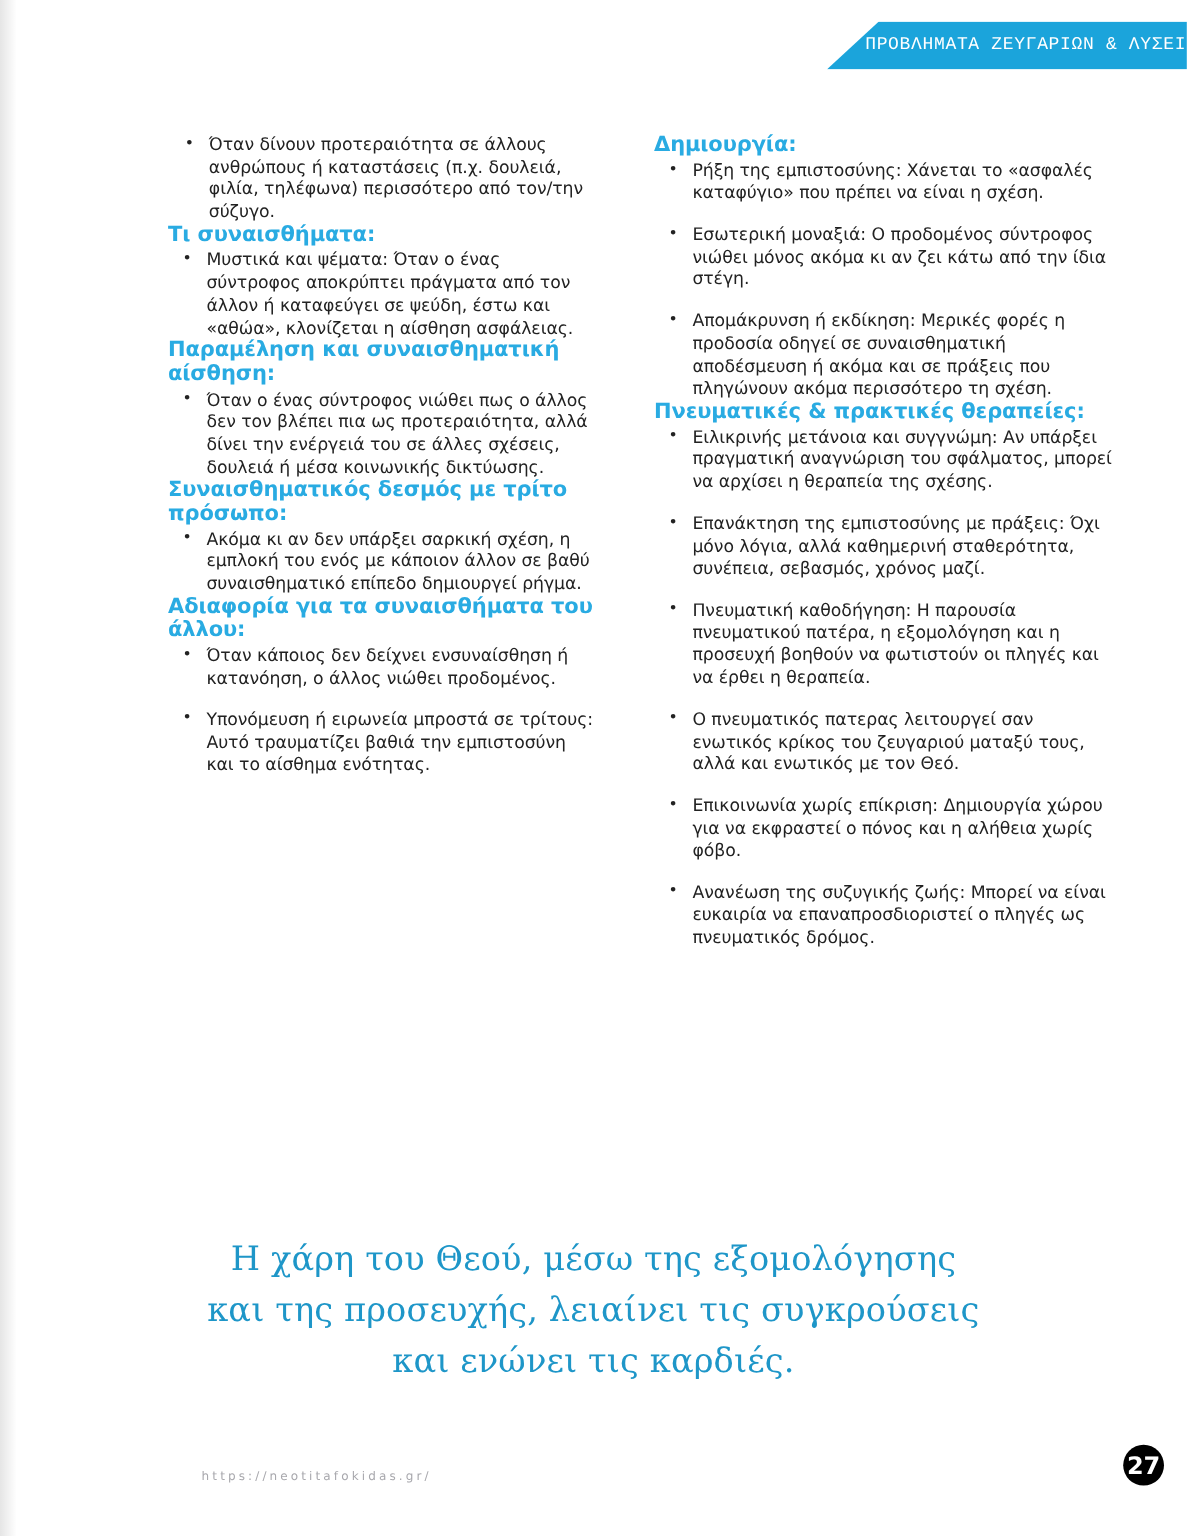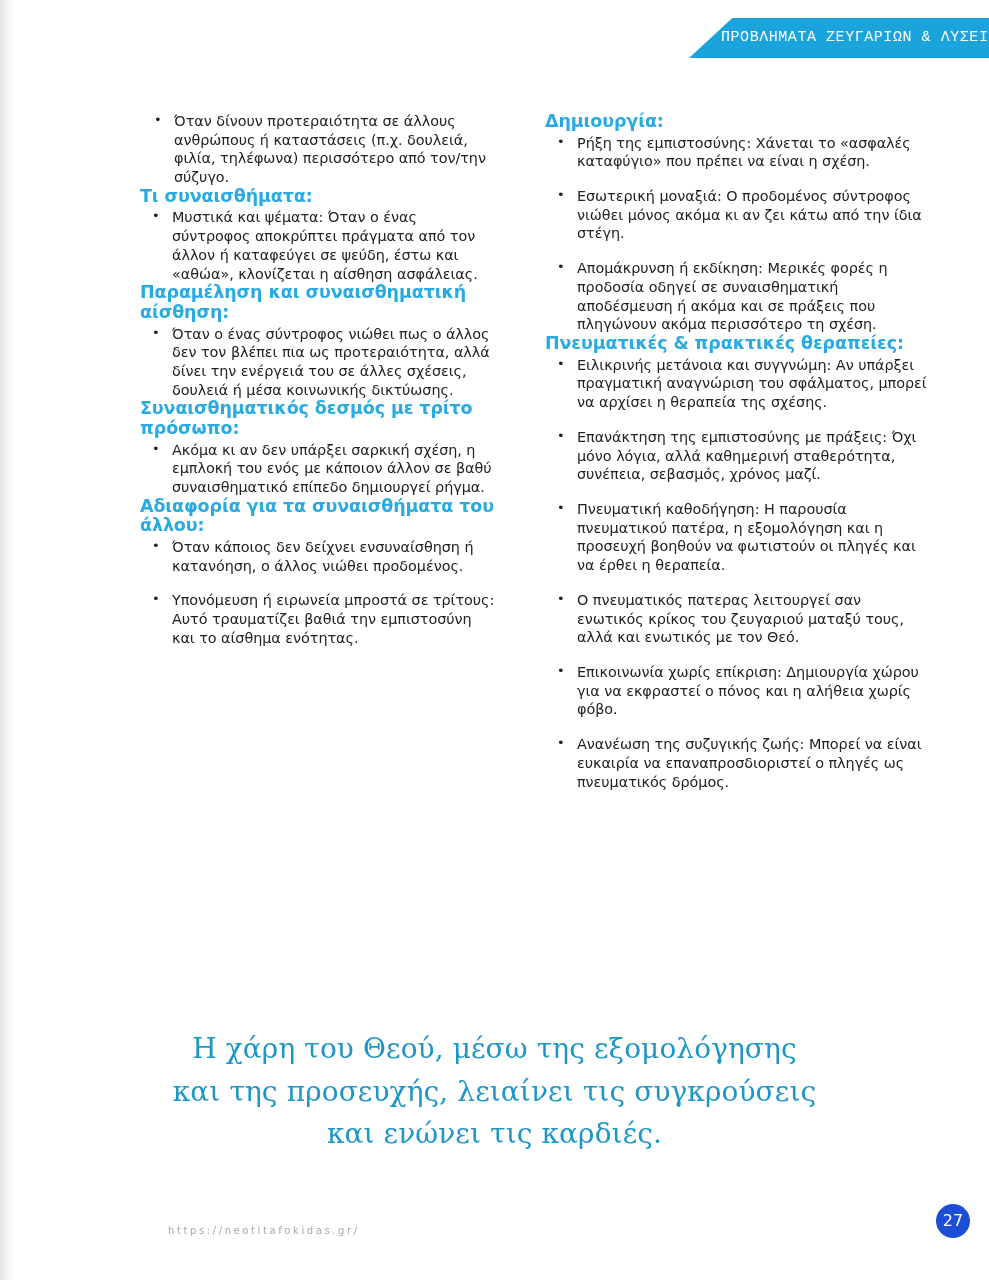--- a/index.html
+++ b/index.html
@@ -148,25 +148,25 @@
     letter-spacing: 2.6px;
     color: #a8a8ad;
   }
   .page-number {
     position: absolute;
     right: 19px;
     top: 1204px;
     width: 34px;
     height: 34px;
     border-radius: 50%;
-    background: #1d4ed8;
+    background: #000000;
     color: #ffffff;
     font-family: "DejaVu Sans", sans-serif;
-    font-weight: normal;
-    font-size: 16px;
+    font-weight: bold;
+    font-size: 20px;
     line-height: 34px;
     text-align: center;
   }
 </style>
 </head>
 <body>
 
 <div class="page">
 
   <div class="page-edge-shadow"></div>

